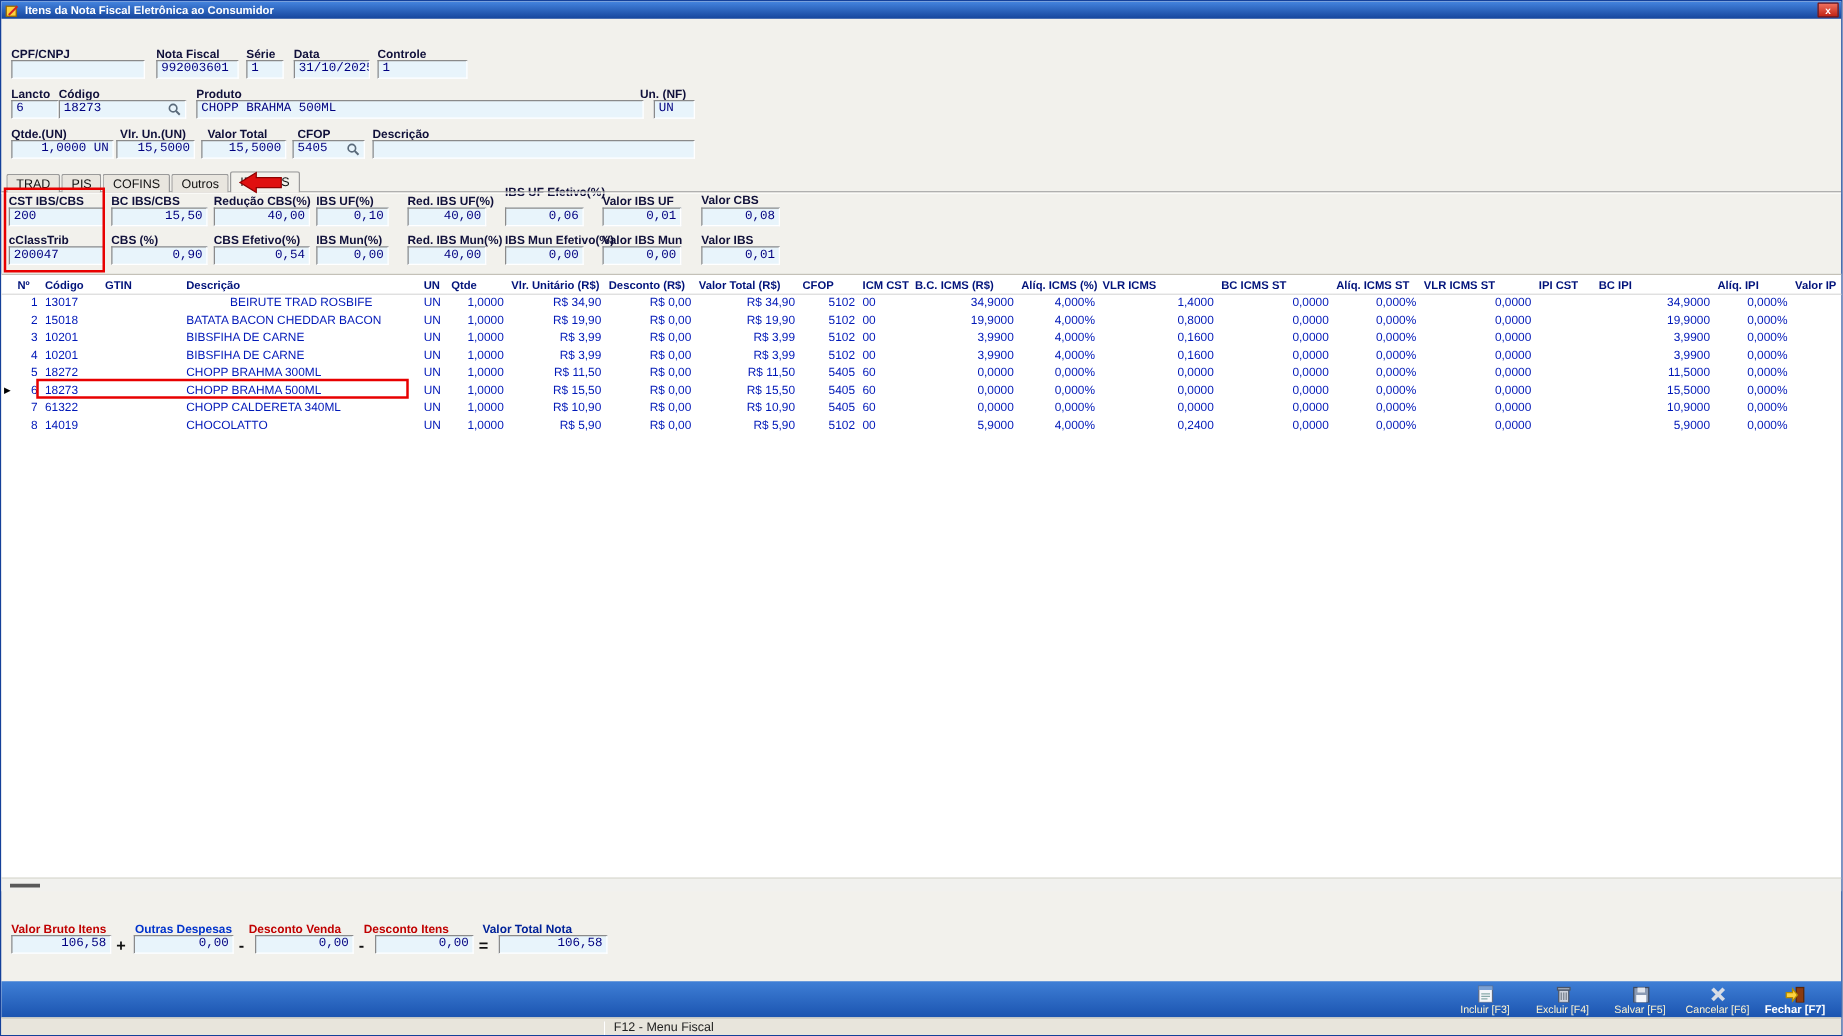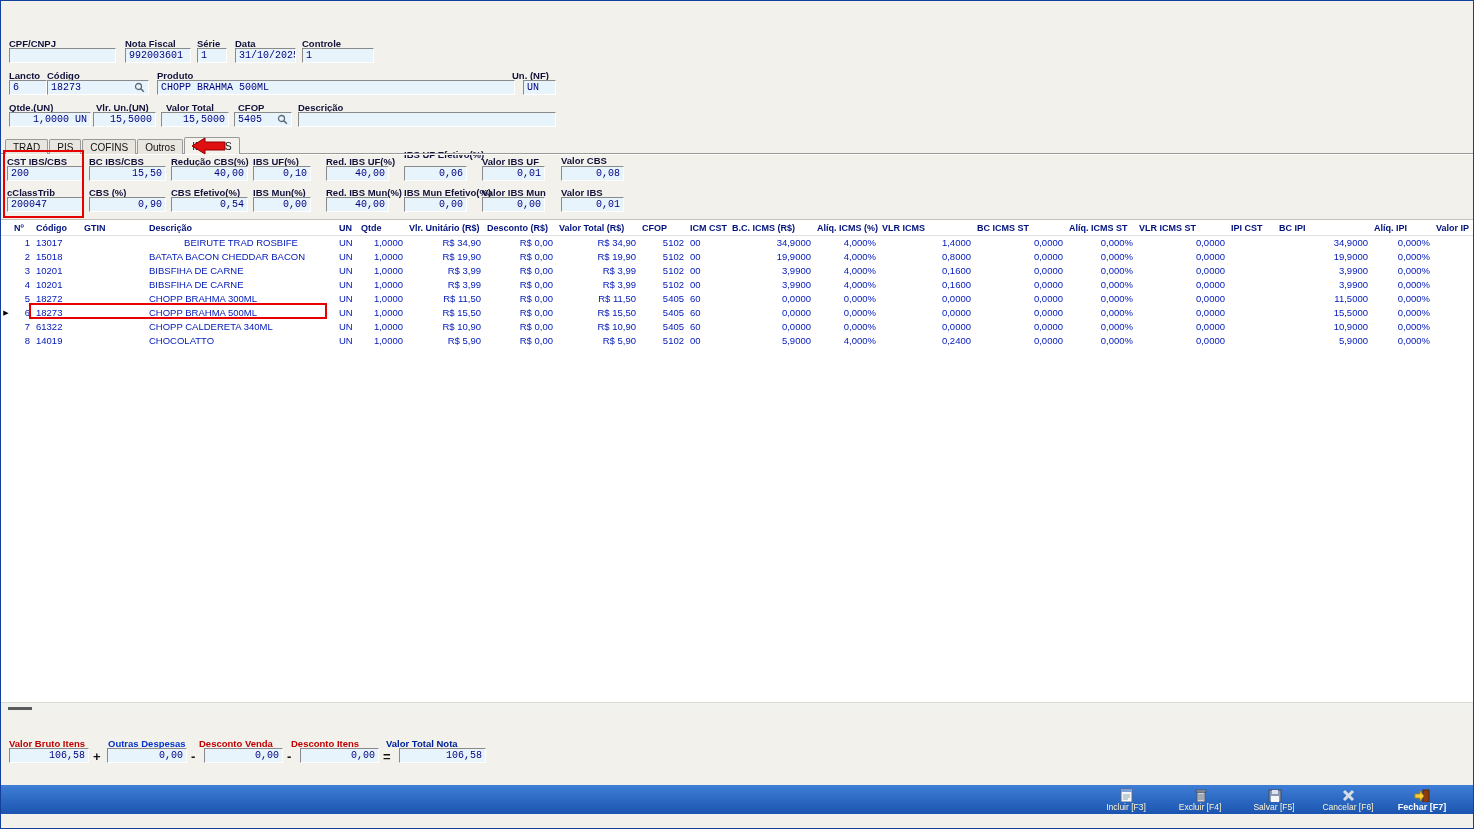--- a/index.html
+++ b/index.html
@@ -57,38 +57,46 @@
 
   
   .lbl.red { color:#c00000; }
   .lbl.blue { color:#0033cc; }
   .lbl.navy { color:#002299; }
   .op { position:absolute; font-size:13px; font-weight:bold; color:#111; }
 
   
   #toolbar { position:absolute; left:0; top:784px; width:1474px; height:29px;
     background:linear-gradient(#3f7fd6,#1b54b0); display:flex; justify-content:flex-end;
-    align-items:center; gap:16px; padding-right:24px; z-index:5; }
+    align-items:center; gap:4px; padding-right:10px; z-index:5; }
   .tbtn { display:flex; flex-direction:column; align-items:center; min-width:58px; cursor:pointer; }
   .tbtn svg { height:14px; }
   .tbtn .tlabel { font-size:8.5px; color:#fdf3cf; white-space:nowrap; }
   .tbtn.primary .tlabel { color:#ffffff; font-weight:bold; font-size:9px; }
 
   
   #statusbar { position:absolute; left:0; top:813px; width:1474px; height:16px;
     background:#e8e5dc; border-top:1px solid #cdcabf; z-index:5; }
   #status-divider { position:absolute; left:482px; top:2px; width:1px; height:12px; background:#c2bfb4;
     border-right:1px solid #fff; }
   #status-text { position:absolute; left:490px; top:2px; font-size:10px; color:#222; white-space:nowrap; }
 </style>
 </head>
 <body>
 
 <div id="app">
 
+  <div id="titlebar">
+    <svg width="12" height="11" style="margin-left:3px">
+      <rect x="1" y="2" width="8" height="8" fill="#ffd23d" stroke="#9a6a00"></rect>
+      <path d="M3 9 L10 2" stroke="#d22222" stroke-width="1.6" fill="none"></path>
+    </svg>
+    <span id="title-text">Itens da Nota Fiscal Eletrônica ao Consumidor</span>
+    <div id="close-btn">x</div>
+  </div>
 
 
   <div class="lbl" style="left:8px;top:37px">CPF/CNPJ</div>
   <div class="fld" style="left:8px;top:47px;width:107px"></div>
   <div class="lbl" style="left:124px;top:37px">Nota Fiscal</div>
   <div class="fld" style="left:124px;top:47px;width:66px">992003601</div>
   <div class="lbl" style="left:196px;top:37px">Série</div>
   <div class="fld" style="left:196px;top:47px;width:30px">1</div>
   <div class="lbl" style="left:234px;top:37px">Data</div>
   <div class="fld" style="left:234px;top:47px;width:61px">31/10/2025</div>
@@ -482,14 +490,18 @@
     </div>
     <div class="tbtn primary">
       <svg width="16" height="15">
         <rect x="9" y="2" width="6" height="12" fill="#8b3b10" stroke="#5a2506"></rect>
         <polygon points="1,6 6,6 6,3 10,8 6,13 6,10 1,10" fill="#ffd23d" stroke="#b58a00"></polygon>
       </svg>
       <span class="tlabel">Fechar [F7]</span>
     </div>
   </div>
 
+  <div id="statusbar">
+    <div id="status-divider"></div>
+    <div id="status-text">F12 - Menu Fiscal</div>
+  </div>
 
 </div>
 
 </body></html>

